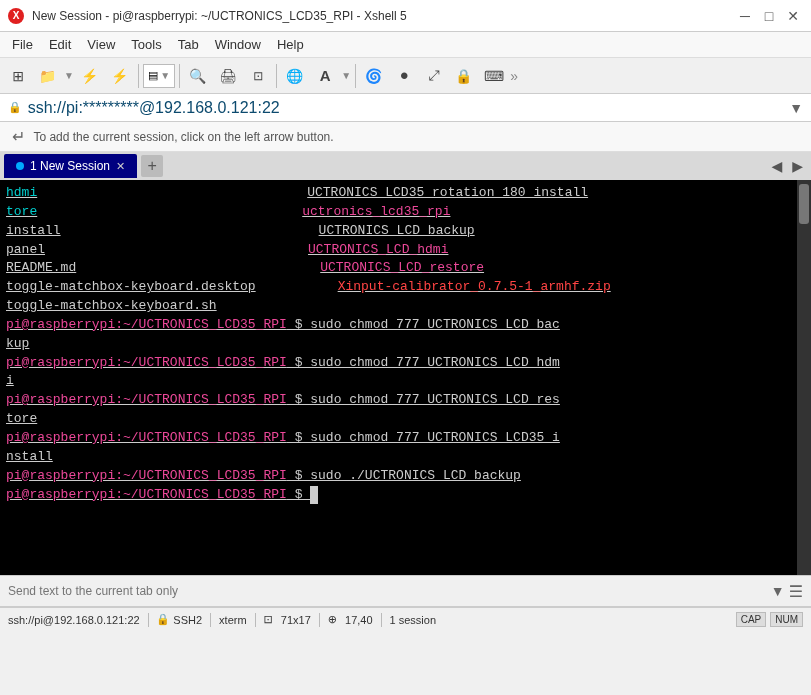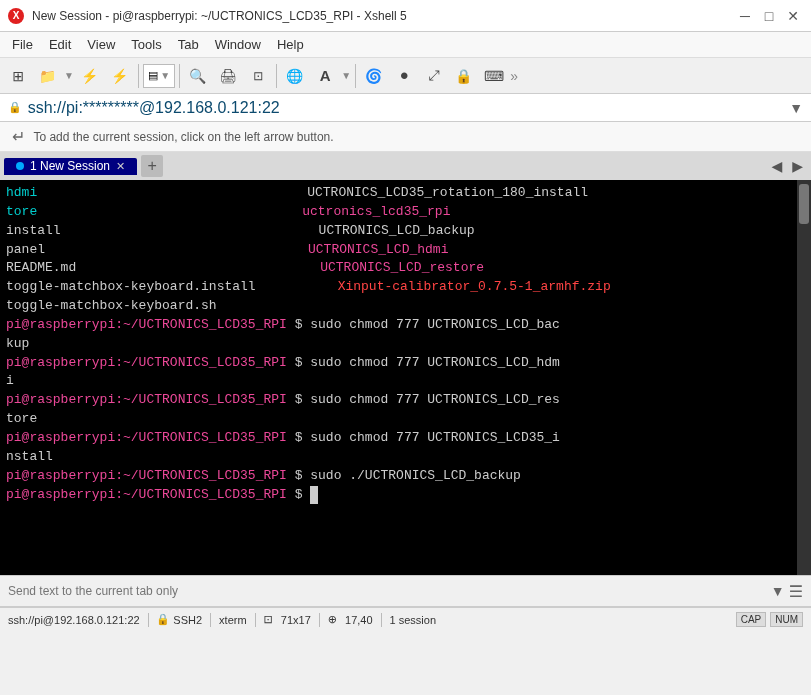--- a/index.html
+++ b/index.html
@@ -136,21 +136,21 @@
       padding: 0 4px;
     }
     .tab {
       background: #000080;
       color: #fff;
       padding: 4px 12px;
       font-size: 12px;
       display: flex;
       align-items: center;
       gap: 6px;
-      height: 17px;
+      height: 24px;
       cursor: pointer;
       border-radius: 2px 2px 0 0;
     }
     .tab-dot {
       width: 8px; height: 8px;
       background: #00aaff;
       border-radius: 50%;
     }
     .tab-close {
       font-size: 11px; color: #ccc; cursor: pointer;
@@ -181,20 +181,21 @@
       font-family: 'Courier New', monospace;
       font-size: 13px;
       padding: 4px 6px;
       height: 395px;
       overflow: hidden;
       position: relative;
     }
     .t-line {
       line-height: 1.45;
       white-space: pre;
+      text-decoration: underline;
     }
     .green { color: #ec4899; }
     .cyan { color: #00cccc; }
     .red { color: #ff4444; }
     .white { color: #cccccc; }
     .scrollbar-v {
       position: absolute;
       right: 0; top: 0; bottom: 0;
       width: 14px;
       background: #333;
@@ -334,21 +335,21 @@
 
 <div class="terminal">
   <div style="display:flex; height:100%;">
     <div style="flex:1; overflow:hidden;">
 
       <div class="t-line"><span class="cyan">hdmi</span><span style="display:inline-block;width:270px;"></span><span class="white">UCTRONICS_LCD35_rotation_180_install</span></div>
       <div class="t-line"><span class="cyan">tore</span><span style="display:inline-block;width:265px;"></span><span class="green">uctronics_lcd35_rpi</span></div>
       <div class="t-line"><span class="white">install</span><span style="display:inline-block;width:258px;"></span><span class="white">UCTRONICS_LCD_backup</span></div>
       <div class="t-line"><span class="white">panel</span><span style="display:inline-block;width:263px;"></span><span class="green">UCTRONICS_LCD_hdmi</span></div>
       <div class="t-line"><span class="white">README.md</span><span style="display:inline-block;width:244px;"></span><span class="green">UCTRONICS_LCD_restore</span></div>
-      <div class="t-line"><span class="white">toggle-matchbox-keyboard.install</span><span style="display:inline-block;width:82px;"></span><span class="red">Xinput-calibrator_0.7.5-1_armhf.zip</span></div>
+      <div class="t-line"><span class="white">toggle-matchbox-keyboard.desktop</span><span style="display:inline-block;width:82px;"></span><span class="red">Xinput-calibrator_0.7.5-1_armhf.zip</span></div>
       <div class="t-line"><span class="white">toggle-matchbox-keyboard.sh</span></div>
       <div class="t-line"><span class="green">pi@raspberrypi:~/UCTRONICS_LCD35_RPI</span><span class="white"> $ sudo chmod 777 UCTRONICS_LCD_bac</span></div>
       <div class="t-line"><span class="white">kup</span></div>
       <div class="t-line"><span class="green">pi@raspberrypi:~/UCTRONICS_LCD35_RPI</span><span class="white"> $ sudo chmod 777 UCTRONICS_LCD_hdm</span></div>
       <div class="t-line"><span class="white">i</span></div>
       <div class="t-line"><span class="green">pi@raspberrypi:~/UCTRONICS_LCD35_RPI</span><span class="white"> $ sudo chmod 777 UCTRONICS_LCD_res</span></div>
       <div class="t-line"><span class="white">tore</span></div>
       <div class="t-line"><span class="green">pi@raspberrypi:~/UCTRONICS_LCD35_RPI</span><span class="white"> $ sudo chmod 777 UCTRONICS_LCD35_i</span></div>
       <div class="t-line"><span class="white">nstall</span></div>
       <div class="t-line"><span class="green">pi@raspberrypi:~/UCTRONICS_LCD35_RPI</span><span class="white"> $ sudo ./UCTRONICS_LCD_backup</span></div>

